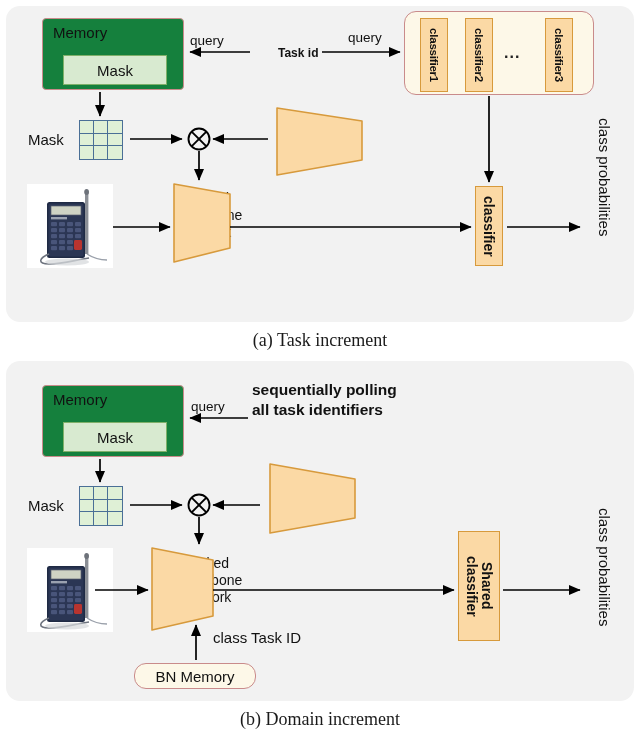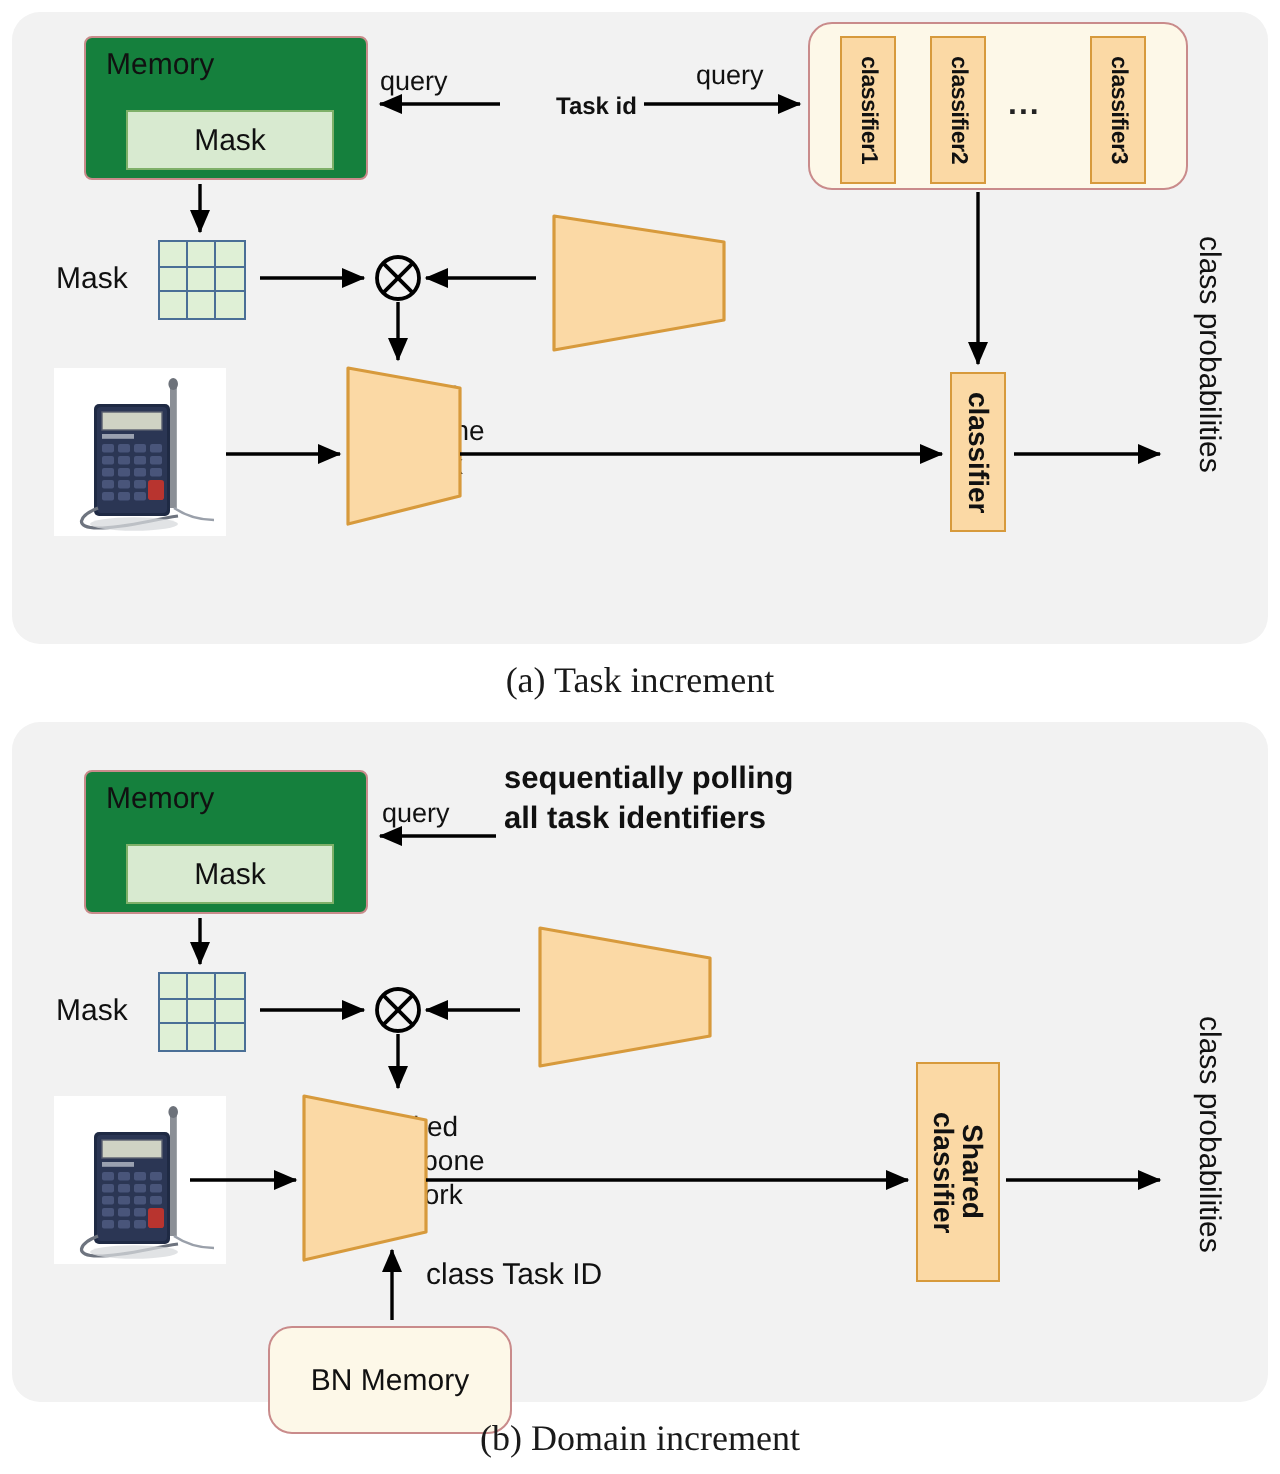--- a/index.html
+++ b/index.html
@@ -340,21 +340,21 @@
       </g>
       <rect x="47" y="56" width="8" height="10" rx="1.4" fill="#b8342f"></rect>
       <path d="M22 70 C 12 74, 10 80, 22 80 C 36 80, 48 76, 62 74" stroke="#6e747f" stroke-width="1.6" fill="none"></path>
       <path d="M60 70 C 66 74, 72 76, 80 76" stroke="#9aa0aa" stroke-width="1.3" fill="none"></path>
       <ellipse cx="40" cy="78" rx="22" ry="3.4" fill="#d7d9dc" opacity="0.75"></ellipse>
     </svg>
   </div>
 
   <div class="tlabel" style="left:213px; top:629px;">class Task ID</div>
 
-  <div class="node bn-box" style="left:134px; top:663px; width:122px; height:54px;">
+  <div class="node bn-box" style="left:134px; top:663px; width:122px; height:26px;">
     <span>BN Memory</span>
   </div>
 
   <div class="node clf-box" style="left:458px; top:531px; width:42px; height:110px;">
     <div class="vtext">Shared
 classifier</div>
   </div>
 
   <div class="vlabel" style="left:596px; top:508px;">class probabilities</div>
 

